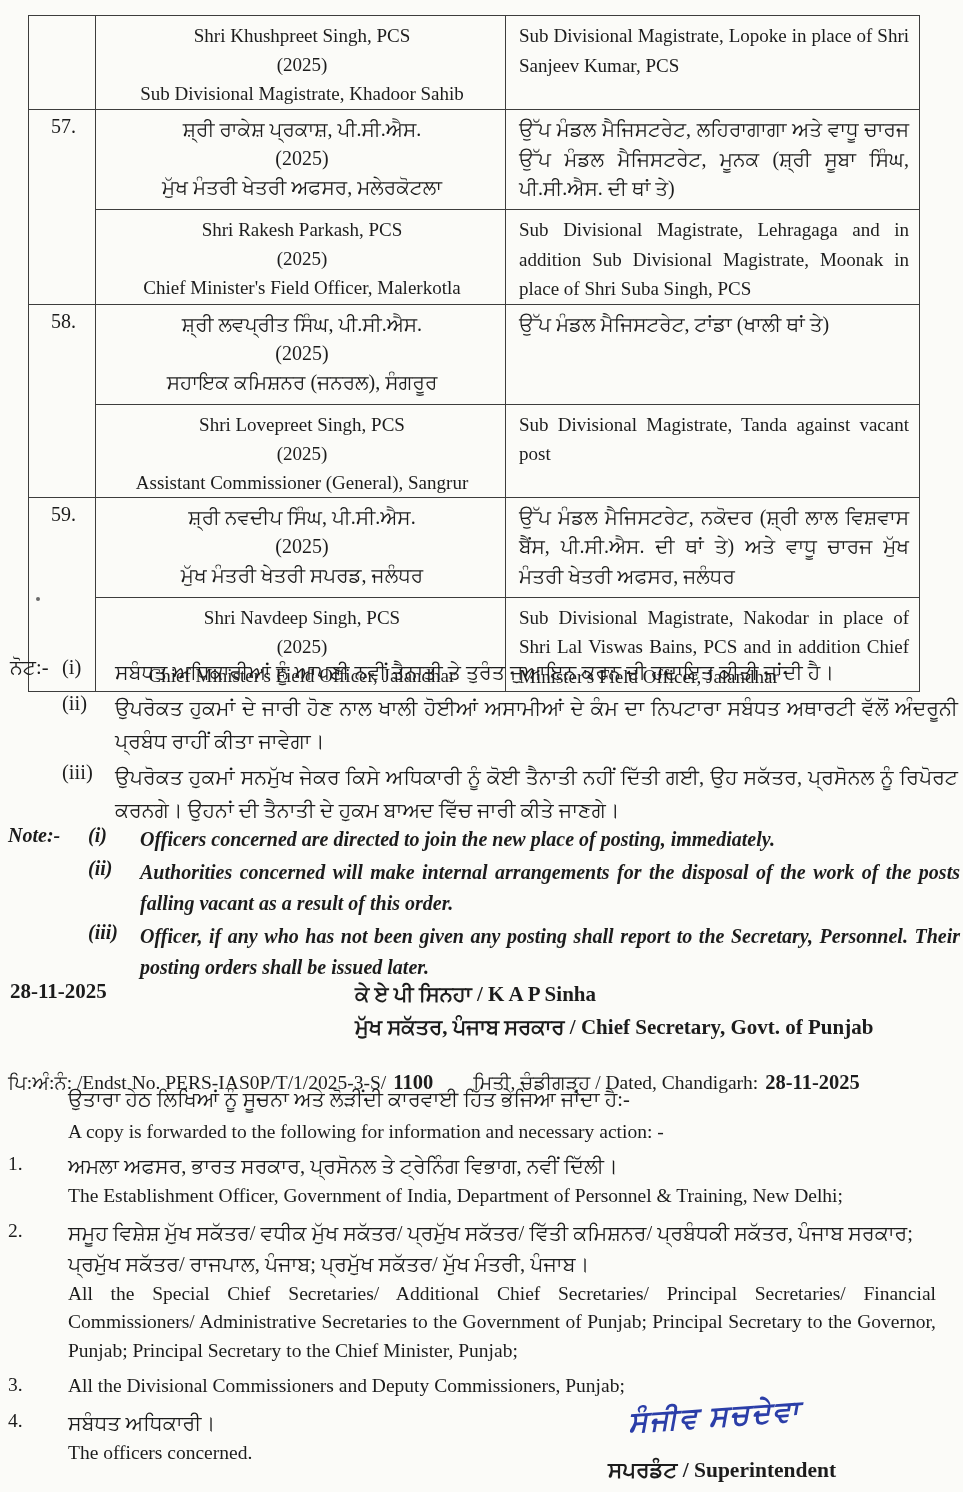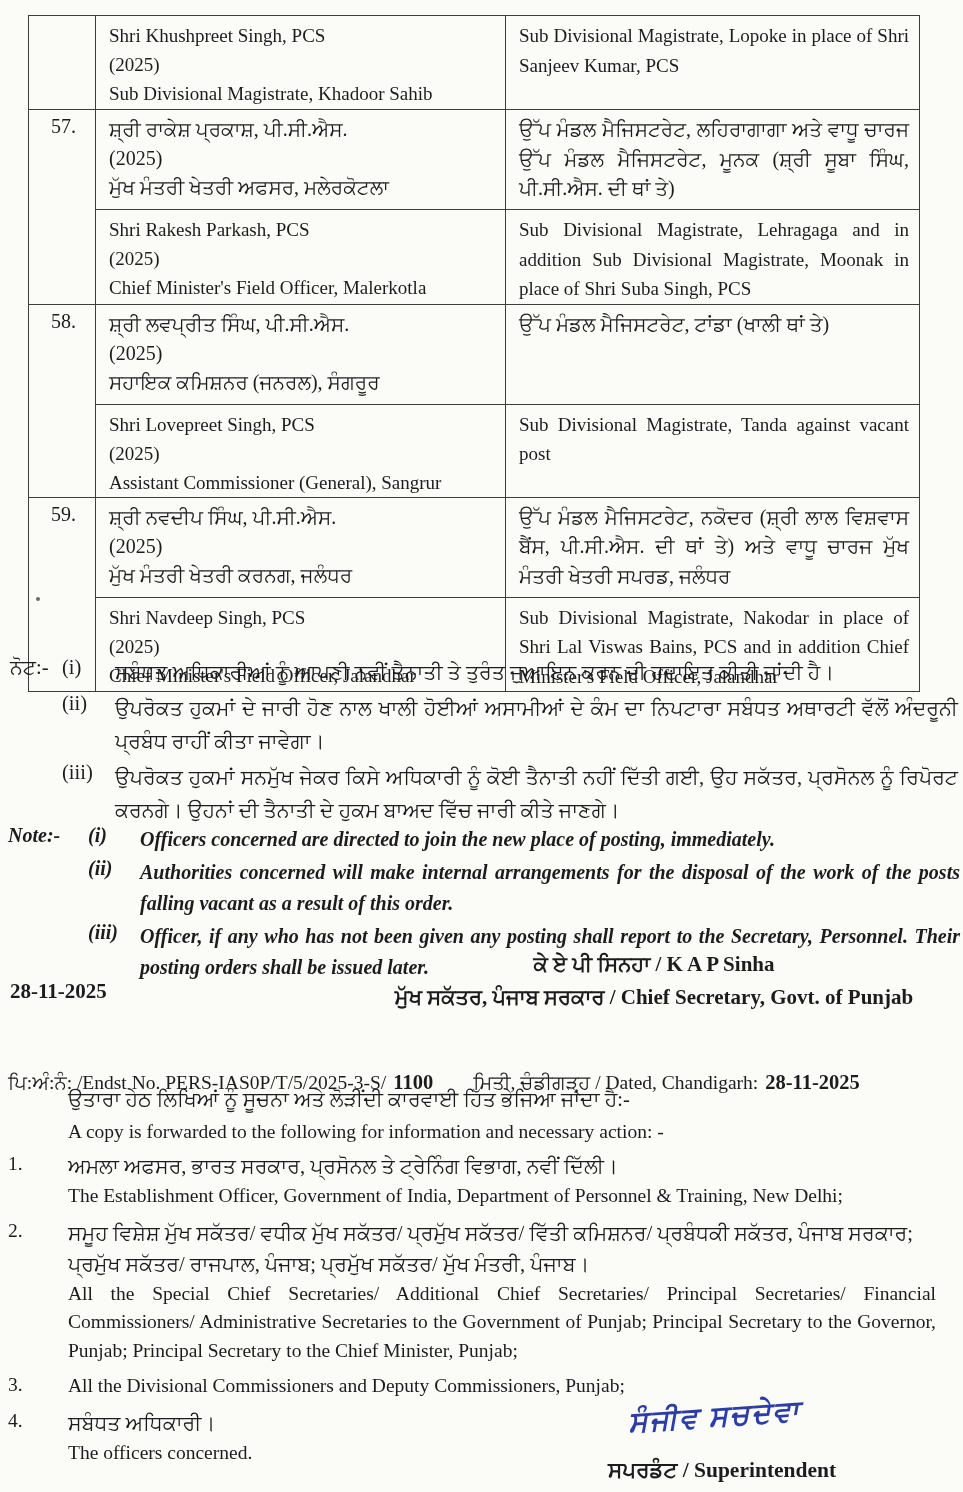--- a/index.html
+++ b/index.html
@@ -16,42 +16,42 @@
   table.tbl col.c-no{width:67px;}
   table.tbl col.c-off{width:410px;}
   table.tbl col.c-post{width:414px;}
   table.tbl td{
     border:1.6px solid #3d3d3d; vertical-align:top;
     padding:5px 10px 0 13px; overflow:hidden;
   }
   td.no{text-align:center; padding:8px 2px 0 2px; font-size:20px;}
   tr.h88 td{height:88px;} tr.h94 td{height:94px;} tr.h86 td{height:86px;}
   tr.h81 td{height:81px;}
-  .officer div{line-height:29px;}
+  .officer div{line-height:29px;text-align:center;}
   .pa{font-size:20px;}
   .en{font-size:19px;}
   td.posting{line-height:29.5px;}
   .just{text-align:justify;}
   
   .notes-pa{position:absolute; top:656px; left:10px; width:948px; font-size:20.5px;}
   .notes-pa .note-row{display:flex; margin-bottom:3px;}
   .notes-pa .lbl{width:52px; flex:0 0 52px;}
   .notes-pa .mk{width:53px; flex:0 0 53px;}
   .notes-pa .tx{flex:1; line-height:33px; text-align:justify;}
   .notes-en{position:absolute; top:824px; left:8px; width:952px;
             font-style:italic; font-weight:bold; font-size:20px;}
   .notes-en .note-row{display:flex; margin-bottom:2px;}
   .notes-en .lbl{width:80px; flex:0 0 80px;}
   .notes-en .mk{width:52px; flex:0 0 52px;}
   .notes-en .tx{flex:1; line-height:31px; text-align:justify;}
   
   .signoff-left{position:absolute; top:974px; left:10px; font-weight:bold;
                 font-size:21px; line-height:34px;}
-  .signoff-right{position:absolute; top:948px; left:355px; width:598px;
-                 text-align:center; font-weight:bold; font-size:21px; line-height:33px;}
+  .signoff-right{position:absolute; top:978px; left:355px; width:598px;
+                 font-weight:bold; font-size:21px; line-height:33px;}
   
   .endst{position:absolute; top:1051px; left:8px; width:952px; font-size:19.5px;
          display:flex; align-items:baseline; white-space:nowrap;}
   .endst .b{font-weight:bold; font-size:20.5px; margin-left:7px;}
   .endst .dated{margin-left:40px;margin-top:21px;}
   
   .dist-intro-pa{position:absolute; top:1088px; left:68px; font-size:20.5px;}
   .dist-intro-en{position:absolute; top:1121px; left:68px; font-size:19.5px;}
   .dist{position:absolute; top:1151px; left:8px; width:928px;}
   .dist-item{display:flex; margin-bottom:7px;}
@@ -120,23 +120,23 @@
           <div>(2025)</div>
           <div>Assistant Commissioner (General), Sangrur</div>
         </td>
         <td class="posting en just">Sub Divisional Magistrate, Tanda against vacant post</td>
       </tr>
       <tr class="h94">
         <td class="no" rowspan="2">59.</td>
         <td class="officer pa">
           <div>ਸ਼੍ਰੀ ਨਵਦੀਪ ਸਿੰਘ, ਪੀ.ਸੀ.ਐਸ.</div>
           <div>(2025)</div>
-          <div>ਮੁੱਖ ਮੰਤਰੀ ਖੇਤਰੀ ਕਰਨਗ, ਜਲੰਧਰ</div>
-        </td>
-        <td class="posting pa just">ਉੱਪ ਮੰਡਲ ਮੈਜਿਸਟਰੇਟ, ਨਕੋਦਰ (ਸ਼੍ਰੀ ਲਾਲ ਵਿਸ਼ਵਾਸ ਬੈਂਸ, ਪੀ.ਸੀ.ਐਸ. ਦੀ ਥਾਂ ਤੇ) ਅਤੇ ਵਾਧੂ ਚਾਰਜ ਮੁੱਖ ਮੰਤਰੀ ਖੇਤਰੀ ਸਪਰਡ, ਜਲੰਧਰ</td>
+          <div>ਮੁੱਖ ਮੰਤਰੀ ਖੇਤਰੀ ਸਪਰਡ, ਜਲੰਧਰ</div>
+        </td>
+        <td class="posting pa just">ਉੱਪ ਮੰਡਲ ਮੈਜਿਸਟਰੇਟ, ਨਕੋਦਰ (ਸ਼੍ਰੀ ਲਾਲ ਵਿਸ਼ਵਾਸ ਬੈਂਸ, ਪੀ.ਸੀ.ਐਸ. ਦੀ ਥਾਂ ਤੇ) ਅਤੇ ਵਾਧੂ ਚਾਰਜ ਮੁੱਖ ਮੰਤਰੀ ਖੇਤਰੀ ਅਫਸਰ, ਜਲੰਧਰ</td>
       </tr>
       <tr class="h88">
         <td class="officer en">
           <div>Shri Navdeep Singh, PCS</div>
           <div>(2025)</div>
           <div>Chief Minister's Field Officer, Jalandhar</div>
         </td>
         <td class="posting en just">Sub Divisional Magistrate, Nakodar in place of Shri Lal Viswas Bains, PCS and in addition Chief Minister's Field Officer, Jalandhar</td>
       </tr>
     </tbody>
@@ -182,21 +182,21 @@
 
   <div class="signoff-left">
     <div>28-11-2025</div>
   </div>
   <div class="signoff-right">
     <div>ਕੇ ਏ ਪੀ ਸਿਨਹਾ /  K A P Sinha</div>
     <div>ਮੁੱਖ ਸਕੱਤਰ, ਪੰਜਾਬ ਸਰਕਾਰ / Chief Secretary, Govt. of Punjab</div>
   </div>
 
   <div class="endst">
-    <span>ਪਿ:ਅੰ:ਨੰ: /Endst No.  PERS-IAS0P/T/5/2025-3-S/</span>
+    <span>ਪਿ:ਅੰ:ਨੰ: /Endst No.  PERS-IAS0P/T/1/2025-3-S/</span>
     <span class="b">1100</span>
     <span class="dated">ਮਿਤੀ, ਚੰਡੀਗੜ੍ਹ / Dated, Chandigarh:</span>
     <span class="b">28-11-2025</span>
   </div>
 
   <div class="dist-intro-pa">ਉਤਾਰਾ ਹੇਠ ਲਿਖਿਆਂ ਨੂੰ ਸੂਚਨਾ ਅਤੇ ਲੋੜੀਂਦੀ ਕਾਰਵਾਈ ਹਿੱਤ ਭੇਜਿਆ ਜਾਂਦਾ ਹੈ:-</div>
   <div class="dist-intro-en">A copy is forwarded to the following for information and necessary action: -</div>
 
   <div class="dist">
     <div class="dist-item">

